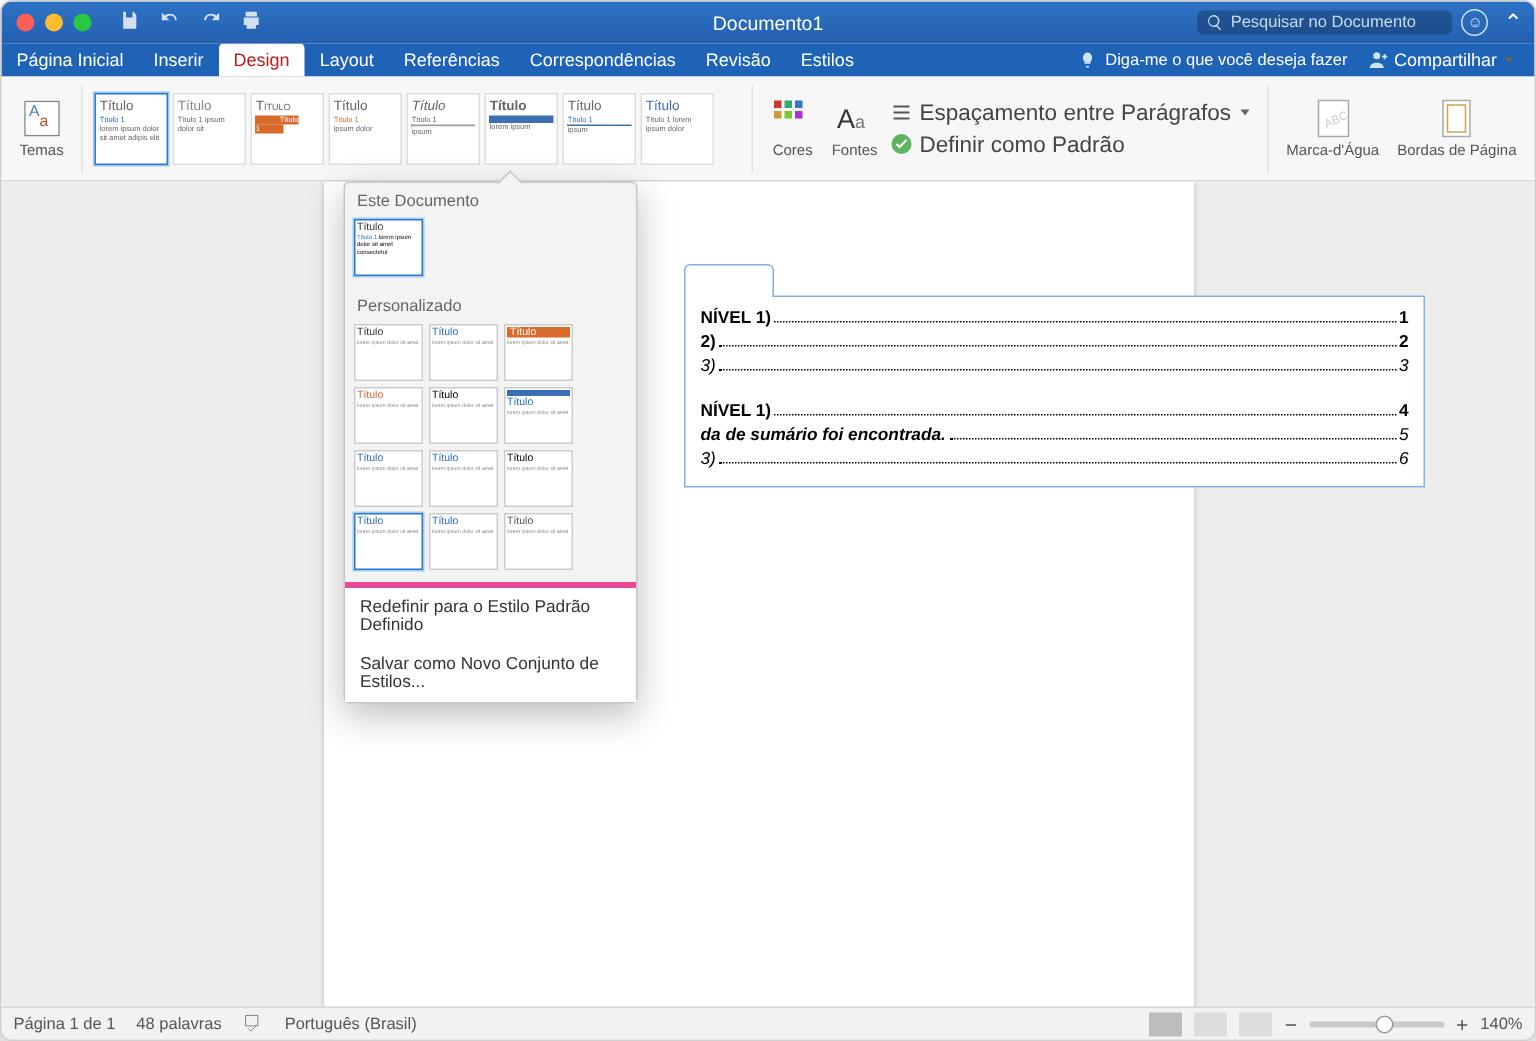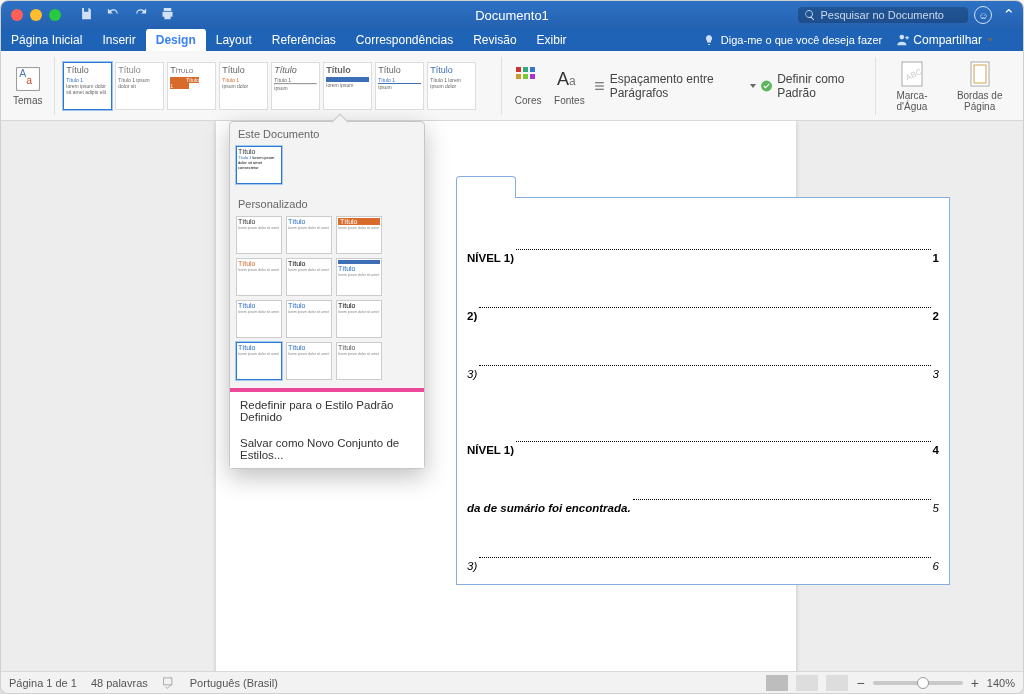--- a/index.html
+++ b/index.html
@@ -12,22 +12,22 @@
   .dot.red{background:#ff5f57;} .dot.yel{background:#ffbd2e;} .dot.grn{background:#28c940;}
   .qat { display:flex; gap:12px; margin-left:18px; align-items:center; }
   .qat svg{ width:15px; height:15px; fill:#d2e1f5; }
   .title-center{ position:absolute; left:0; right:0; text-align:center; pointer-events:none; font-size:13px; color:#fff;}
   .title-right{ margin-left:auto; display:flex; align-items:center; gap:6px; margin-right:8px;}
   .search-box{ background:rgba(0,0,0,.22); border-radius:4px; padding:2px 6px; display:flex; align-items:center; gap:4px; color:#c9daef; font-size:11px; width:170px;margin-left:25px;}
   .smile{ width:18px; height:18px; border:1.5px solid #cfe1f7; border-radius:50%; display:flex; align-items:center; justify-content:center; font-size:10px; color:#cfe1f7;}
   
   .tabbar{ height:22px; background:#1f63b6; display:flex; align-items:stretch; color:#fff; font-size:12px;}
   .tab{ padding:0 10px; display:flex; align-items:center; cursor:default;}
-  .tab.active{ background:#fff; color:#3b82f6; border-top-left-radius:3px; border-top-right-radius:3px;font-weight:bold;}
-  .tabbar .tell{ margin-left:auto; display:flex; align-items:center; gap:6px; font-size:11px; padding-right:22px;}
+  .tab.active{ background:#fff; color:#b91c1c; border-top-left-radius:3px; border-top-right-radius:3px;}
+  .tabbar .tell{ margin-left:auto; display:flex; align-items:center; gap:6px; font-size:11px; padding-right:6px;}
   .share-btn{ display:flex; align-items:center; gap:3px; font-size:12px; padding:0 8px;}
   .bulb{ width:12px; height:12px; fill:#cfe1f7;}
   
   .ribbon{ height:70px; background:#f7f7f7; border-bottom:1px solid #d7d7d7; display:flex; align-items:center; padding:0 8px; gap:4px; position:relative;}
   .big-btn{ display:flex; flex-direction:column; align-items:center; gap:2px; padding:2px 4px; cursor:default;}
   .big-btn svg{ width:28px; height:28px;}
   .sep{ width:1px; height:58px; background:#e0e0e0; margin:0 4px;}
   
   .style-gallery{ display:flex; gap:3px; align-items:center;}
   .style-thumb{ width:49px; height:48px; background:#fff; border:1px solid #ddd; font-size:5px; color:#666; padding:2px; overflow:hidden; cursor:default;}
@@ -36,21 +36,21 @@
   .gal-more{ width:14px; display:flex; flex-direction:column; align-items:center; justify-content:center; gap:1px; cursor:default;}
   .gal-more div{ width:0; height:0; border-left:4px solid transparent; border-right:4px solid transparent;}
   .arrow-right-tiny{ border-left:5px solid #666; border-top:4px solid transparent; border-bottom:4px solid transparent; width:0; height:0;}
   .right-ribbon{ margin-left:auto; display:flex; align-items:center; gap:4px;}
   
   .workspace{ position:absolute; top:120px; bottom:22px; left:0; right:0; background:#ededed; overflow:hidden;}
   .page{ position:absolute; left:215px; top:0; width:580px; height:760px; background:#fff; box-shadow:0 1px 4px rgba(0,0,0,.2);}
   .toc-box{ position:absolute; left:240px; top:76px; width:494px; border:1px solid #84aee0; background:#fff;}
   .toc-tab{ position:absolute; top:-22px; left:-1px; height:22px; width:60px; border:1px solid #84aee0; border-bottom:none; background:#fff; border-top-left-radius:4px; border-top-right-radius:4px;}
   .toc-inner{ padding:8px 10px; font-size:11.5px; color:#000;}
-  .toc-row{ display:flex; align-items:flex-start; white-space:nowrap; margin-bottom:4px;margin-top:46px;}
+  .toc-row{ display:flex; align-items:flex-end; white-space:nowrap; margin-bottom:4px;}
   .toc-row .lead{ font-weight:700;}
   .toc-row .dots{ flex:1; border-bottom:1.5px dotted #000; margin:0 2px; position:relative; top:-3px;}
   .toc-row .pg{ font-weight:700;}
   
   .drop{ position:absolute; left:228px; top:120px; width:196px; background:#f3f3f3; border:1px solid #c6c6c6; box-shadow:0 8px 24px rgba(0,0,0,.25); border-radius:4px; z-index:50; font-size:11px;}
   .drop .drop-notch{ position:absolute; top:-6px; left:104px; width:12px; height:12px; background:#f3f3f3; border-left:1px solid #c6c6c6; border-top:1px solid #c6c6c6; transform:rotate(45deg);}
   .drop-head{ padding:6px 8px 4px; color:#666; font-size:11px;}
   .drop-grid{ display:flex; flex-wrap:wrap; gap:4px; padding:2px 6px 8px;}
   .dthumb{ width:46px; height:38px; background:#fff; border:1px solid #ccc; font-size:4px; padding:1px; overflow:hidden; position:relative; cursor:default;}
   .dthumb.sel{ border:1.5px solid #2a7ad4; box-shadow:0 0 0 1px #a7caf0;}
@@ -105,21 +105,21 @@
   </div>
 
   <div class="tabbar">
     <div class="tab">Página Inicial</div>
     <div class="tab">Inserir</div>
     <div class="tab active">Design</div>
     <div class="tab">Layout</div>
     <div class="tab">Referências</div>
     <div class="tab">Correspondências</div>
     <div class="tab">Revisão</div>
-    <div class="tab">Exibir</div>
+    <div class="tab">Estilos</div>
     <div class="tell">
       <svg class="bulb" viewBox="0 0 24 24">
           <path d="M12 2a7 7 0 00-4 12v3h8v-3a7 7 0 00-4-12zM10 20h4v2h-4z"></path>
         </svg>
       <span>Diga-me o que você deseja fazer</span>
       <div class="share-btn">
         <svg width="14" height="14" viewBox="0 0 24 24" fill="#cfe1f7">
             <circle cx="10" cy="7" r="4"></circle>
             <path d="M2 21c0-4 4-6 8-6s8 2 8 6"></path>
             <path d="M19 5v6M16 8h6" stroke="#cfe1f7" stroke-width="2"></path>
@@ -169,21 +169,21 @@
       <span class="lbl">Cores</span>
     </div>
     <div class="big-btn">
       <svg viewBox="0 0 28 28">
           <text x="2" y="20" font-size="18" fill="#333">A</text>
           <text x="14" y="20" font-size="12" fill="#777">a</text>
         </svg>
       <span class="lbl">Fontes</span>
     </div>
 
-    <div style="display:flex;flex-direction:row;gap:4px;font-size:12px;color:#444;">
+    <div style="display:flex;flex-direction:column;gap:4px;font-size:15px;color:#444;">
       <div style="display:flex;align-items:center;gap:4px;">
         <svg width="16" height="16" viewBox="0 0 24 24" fill="#555">
             <path d="M4 6h16M4 12h16M4 18h16" stroke="#555" stroke-width="2"></path>
           </svg>
         <span>Espaçamento entre Parágrafos</span>
           <span class="caret-dn"></span>
       </div>
       <div style="display:flex;align-items:center;gap:4px;">
         <svg width="16" height="16" viewBox="0 0 24 24">
             <circle cx="12" cy="12" r="10" fill="#5fb55f"></circle>

